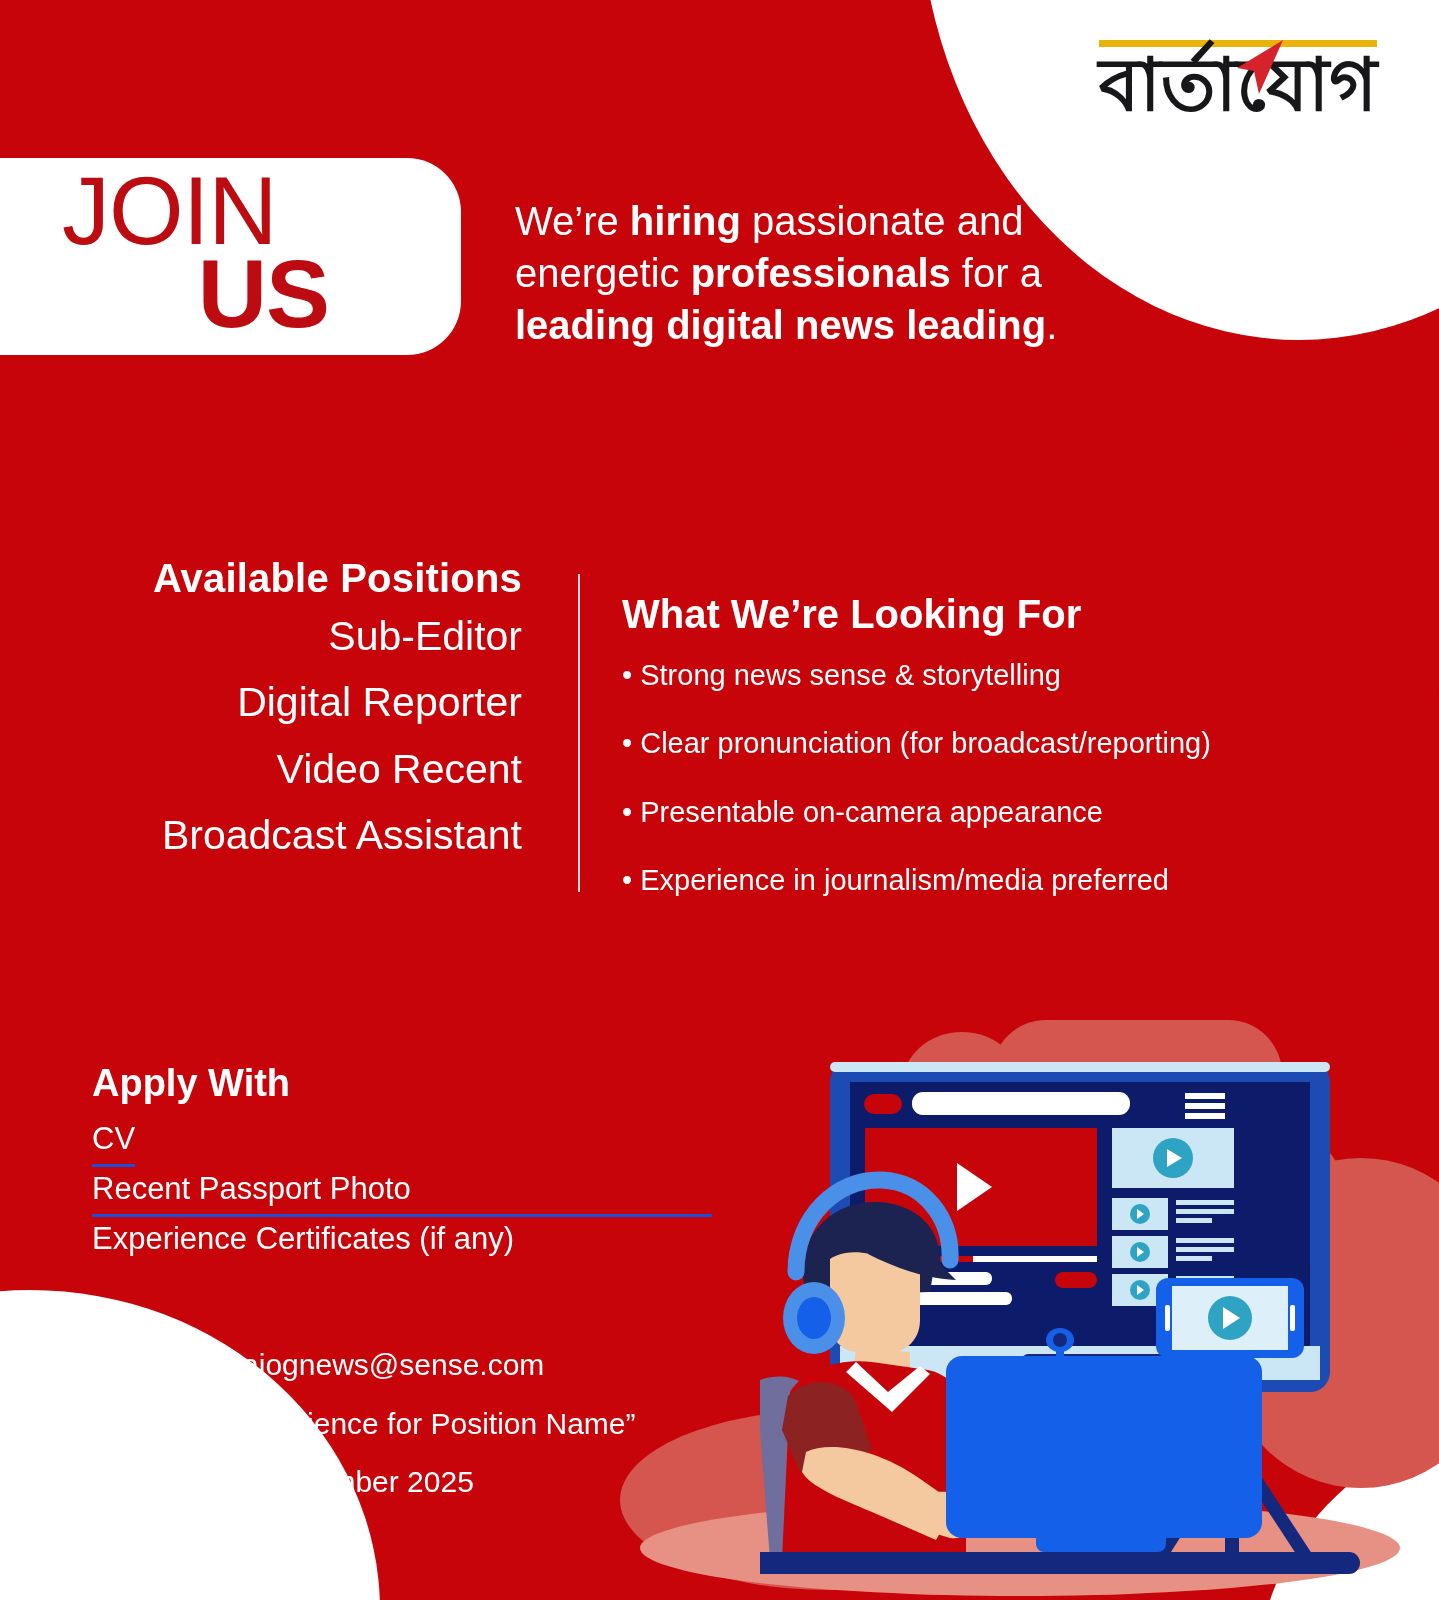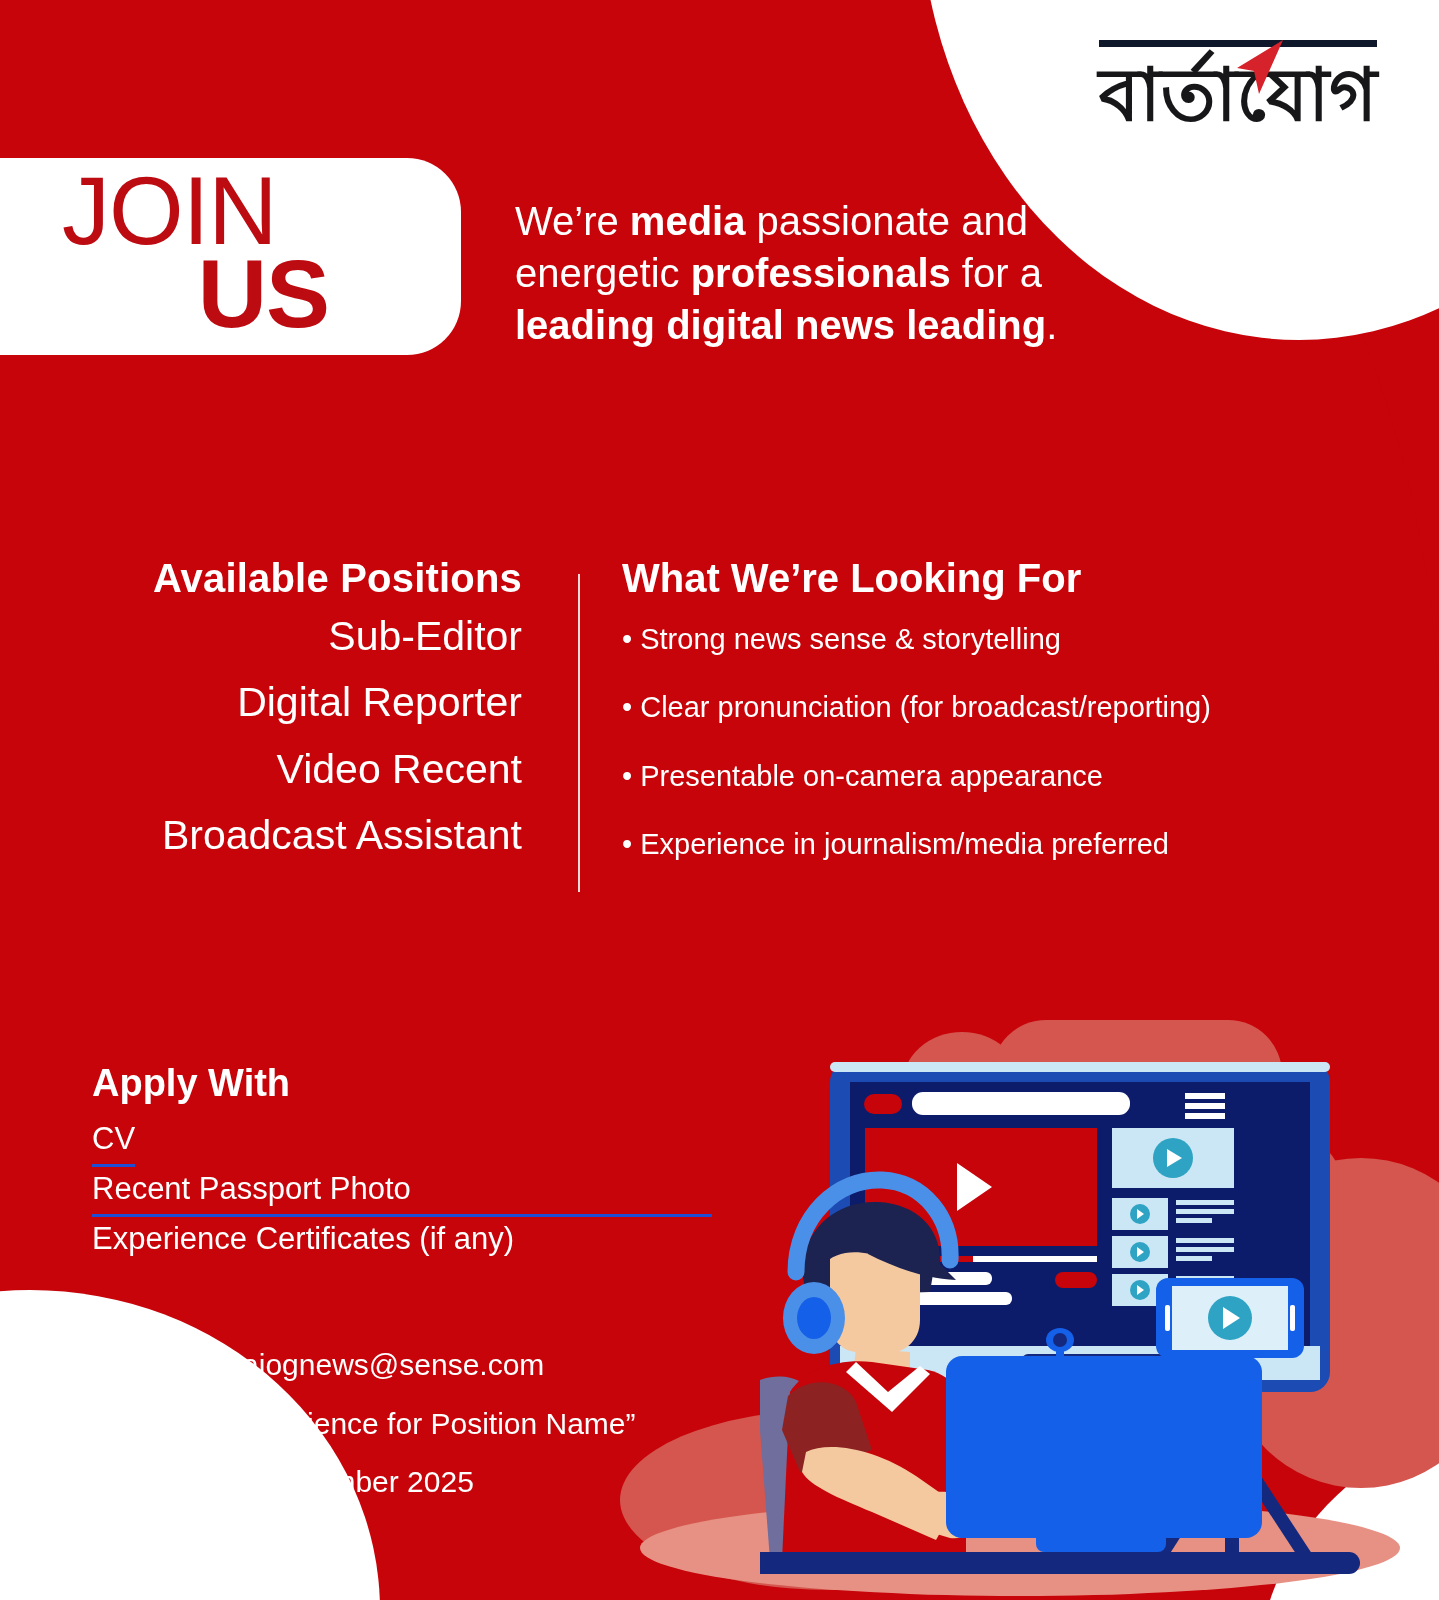--- a/index.html
+++ b/index.html
@@ -67,22 +67,22 @@
   }
   #logo-arrow {
     position:absolute; left:122px; top:-2px;
     width:0; height:0; z-index:7;
   }
   #logo-arrow svg { display:block; }
   #logo-text {
     font-family:"Liberation Serif", serif;
     font-size:73px; font-weight:bold; color:#17171a;
     line-height:1.02; letter-spacing:0px;
-    border-top:7px solid #0f172a;
-    padding-top:12px;
+    border-top:7px solid #eab308;
+    padding-top:2px;
   }
 
   
   #joinus {
     position:absolute; left:0; top:158px;
     width:461px; height:197px;
     background:#ffffff;
     border-top-right-radius:54px;
     border-bottom-right-radius:54px;
     z-index:5;
@@ -122,21 +122,21 @@
   #positions h2 {
     font-size:40px; font-weight:700; letter-spacing:.2px; margin-bottom:2px;
   }
   #positions .pos {
     font-size:41px; font-weight:400; line-height:1.62;
   }
   #looking {
     position:absolute; left:622px; top:0; width:770px; color:#ffffff;
   }
   #looking h2 {
-    font-size:40px; font-weight:700; margin-bottom:20px;
+    font-size:40px; font-weight:700; margin-bottom:20px;margin-top:36px;
   }
   #looking .blt {
     font-size:29px; font-weight:400; line-height:1.25; margin-bottom:32px;
   }
 
   
   #apply {
     position:absolute; left:92px; top:1062px; width:620px;
     z-index:5; color:#ffffff;
   }
@@ -194,21 +194,21 @@
     </span>
     <div id="logo-text">বার্তাযোগ</div>
   </div>
 
   <div id="joinus">
     <div id="join-line">JOIN</div>
     <div id="us-line">US</div>
   </div>
 
   <div id="tagline">
-    <span>We’re </span><b>media</b><span> passionate and energetic </span><b>professionals</b><span> for a </span><b>leading digital news leading</b><span>.</span>
+    <span>We’re </span><b>hiring</b><span> passionate and energetic </span><b>professionals</b><span> for a </span><b>leading digital news leading</b><span>.</span>
   </div>
 
   <div id="cols">
 
     <div id="divider"></div>
 
     <div id="positions">
       <h2>Available Positions</h2>
       <div class="pos">Sub-Editor</div>
       <div class="pos">Digital Reporter</div>

